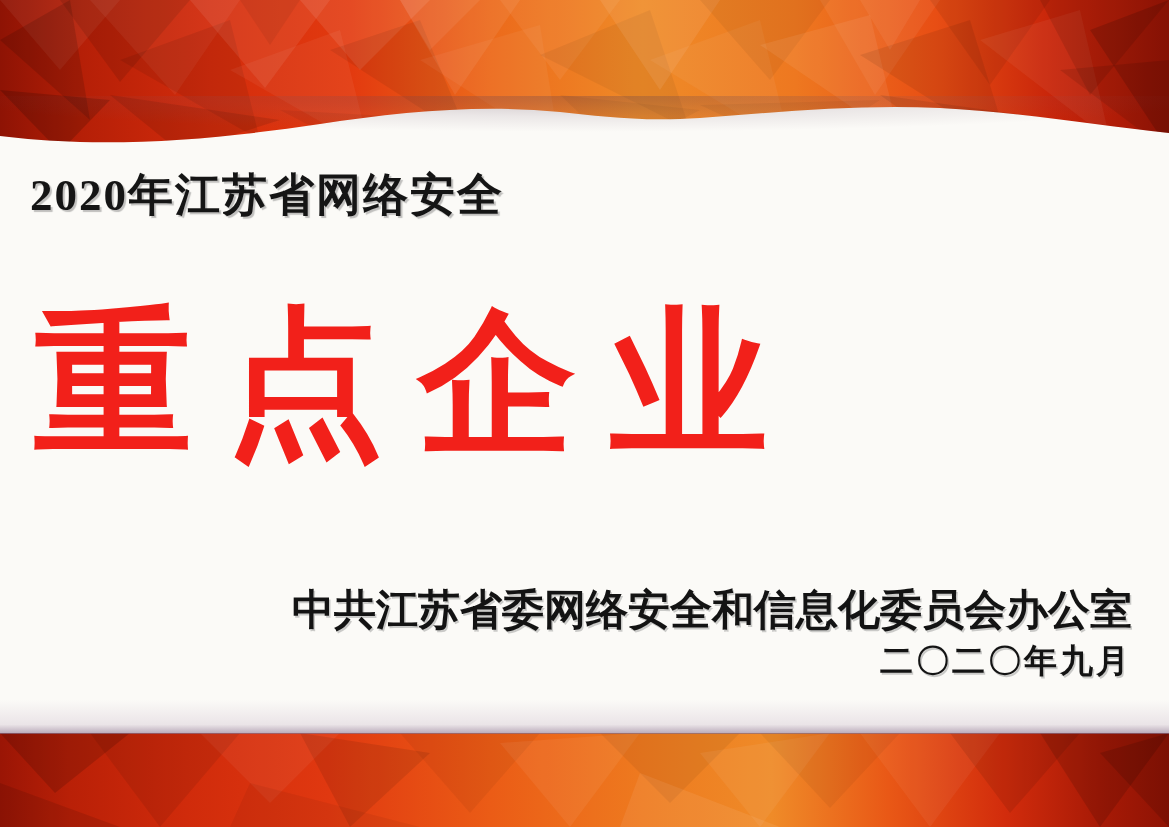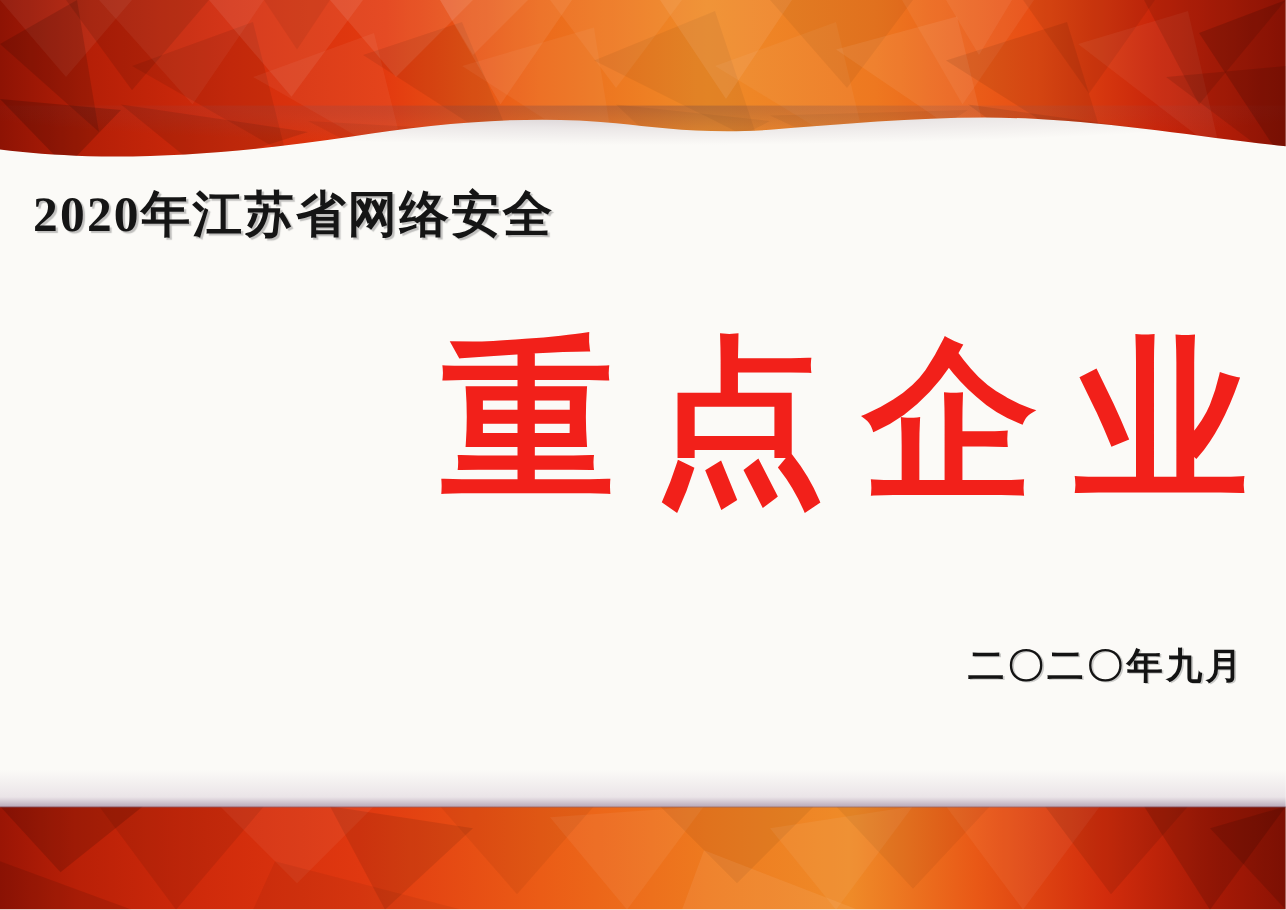--- a/index.html
+++ b/index.html
@@ -86,21 +86,21 @@
     letter-spacing: 2px;
     white-space: nowrap;
     text-shadow: 2px 2px 1px rgba(120,120,120,0.45);
   }
 
   #award-title {
     position: absolute;
     left: 0;
     top: 305px;
     width: 1169px;
-    text-align: right;
+    text-align: left;
     font-size: 158px;
     font-weight: bold;
     line-height: 1.0;
     color: #F2201A;
     letter-spacing: 34px;
     text-indent: 34px;
     white-space: nowrap;
   }
 
   #issuer-block {
@@ -241,17 +241,18 @@
   </div>
   <div id="bottom-band-shadow"></div>
 
   <div id="content">
 
     <div id="headline" style="color: rgb(21, 21, 21);">2020年江苏省网络安全</div>
 
     <div id="award-title" style="color: rgb(242, 32, 26);">重点企业</div>
 
     <div id="issuer-block" style="color: rgb(19, 19, 19);">
+      <div id="issuer-org">中共江苏省委网络安全和信息化委员会办公室</div>
       <div id="issuer-date">二〇二〇年九月</div>
     </div>
 
   </div>
 </div>
 
 </body></html>

